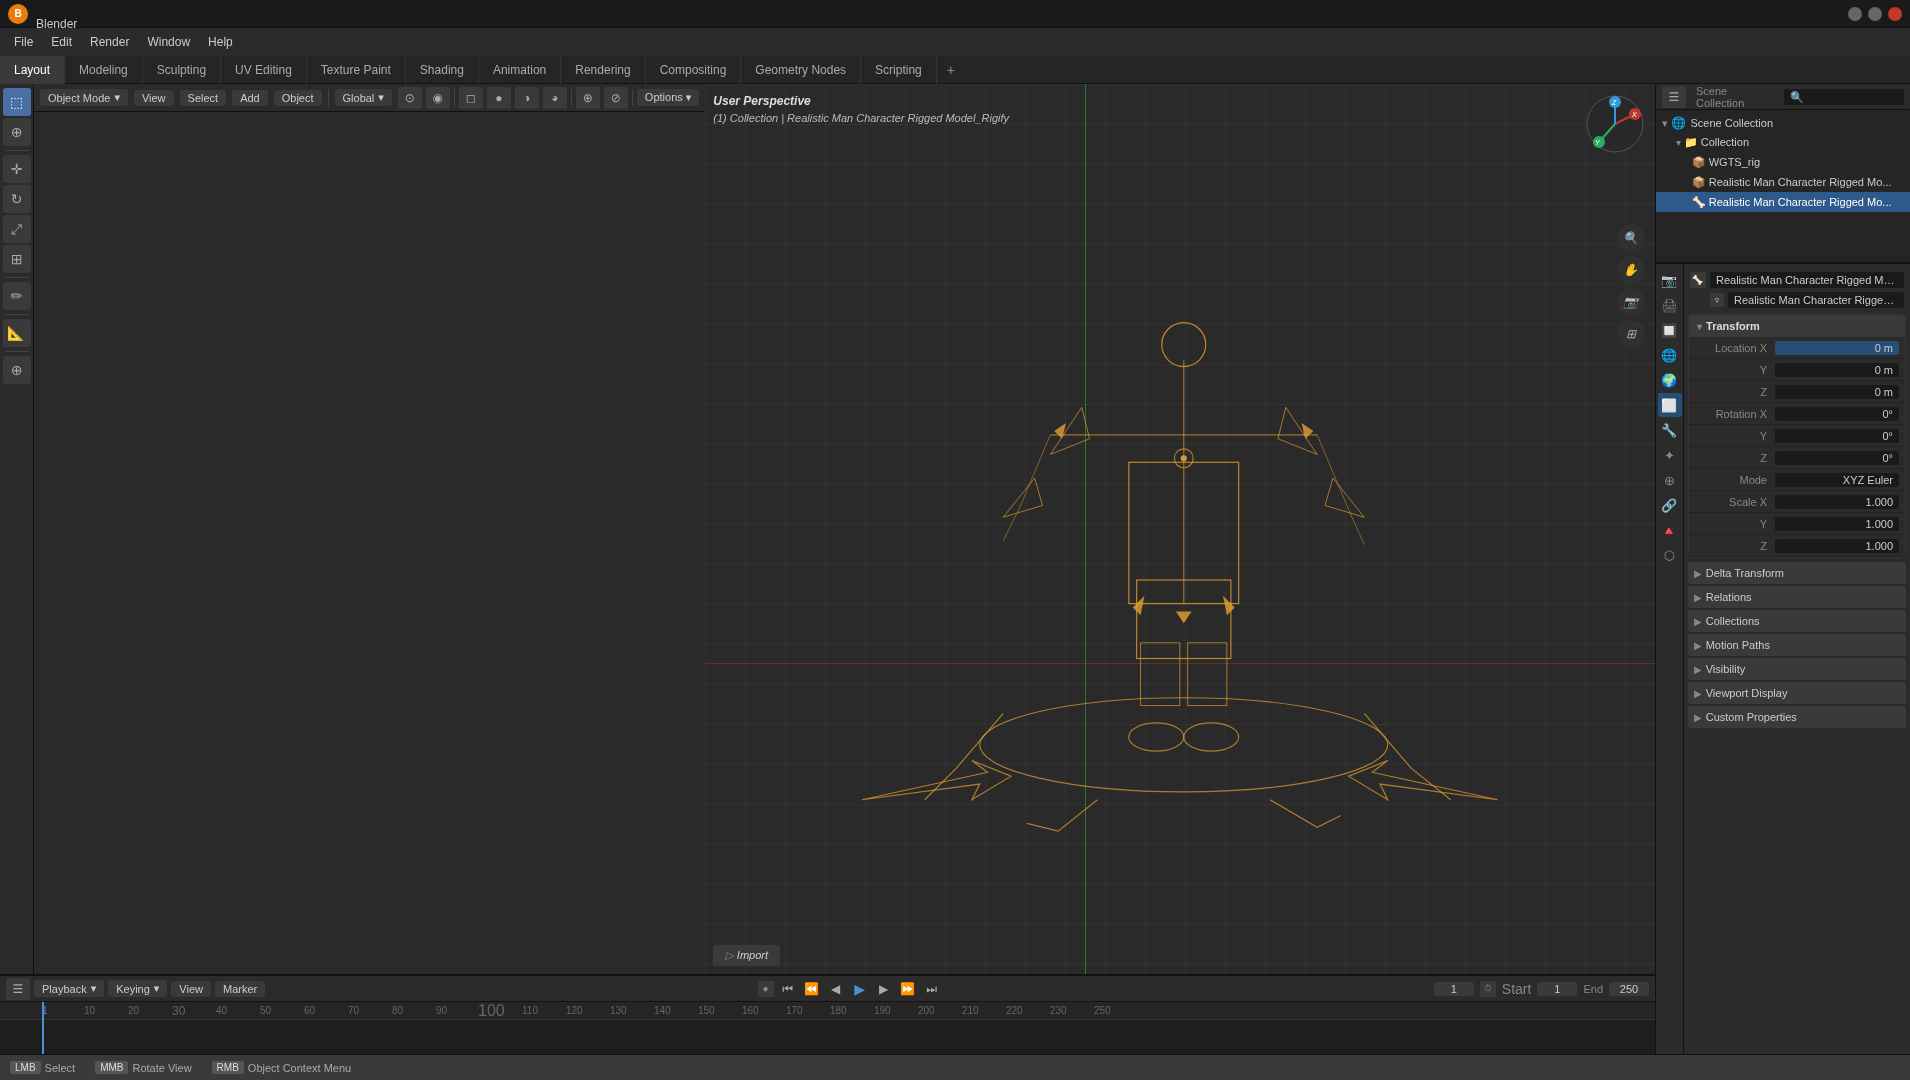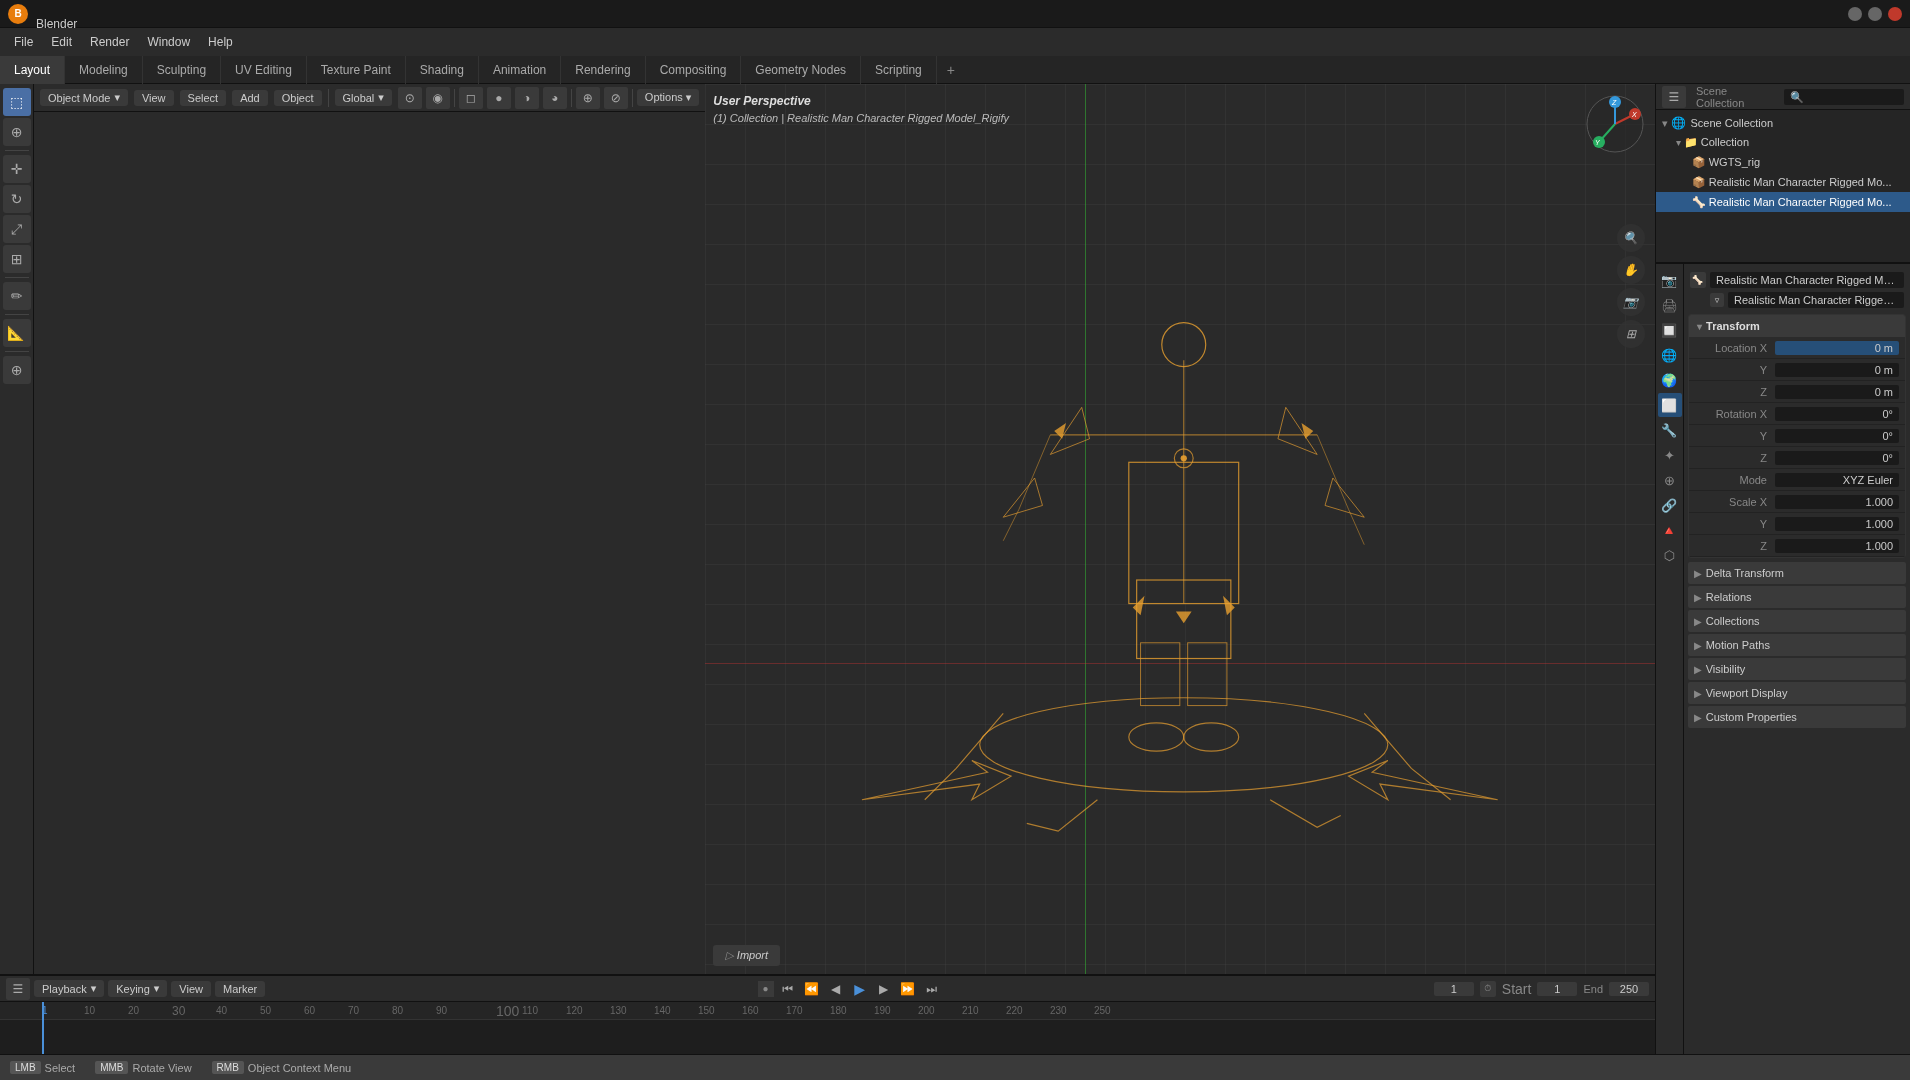--- a/index.html
+++ b/index.html
@@ -753,21 +753,21 @@
           <span style="position:absolute;left:42px;font-size:10px;color:#4a90d9;">1</span>
           <span style="position:absolute;left:84px;font-size:10px;color:#666;">10</span>
           <span style="position:absolute;left:128px;font-size:10px;color:#666;">20</span>
           <span style="position:absolute;left:172px;font-size:12px;color:#666;">30</span>
           <span style="position:absolute;left:216px;font-size:10px;color:#666;">40</span>
           <span style="position:absolute;left:260px;font-size:10px;color:#666;">50</span>
           <span style="position:absolute;left:304px;font-size:10px;color:#666;">60</span>
           <span style="position:absolute;left:348px;font-size:10px;color:#666;">70</span>
           <span style="position:absolute;left:392px;font-size:10px;color:#666;">80</span>
           <span style="position:absolute;left:436px;font-size:10px;color:#666;">90</span>
-          <span style="position:absolute;left:478px;font-size:14px;color:#666;margin-left:18px;">100</span>
+          <span style="position:absolute;left:478px;font-size:16px;color:#666;">100</span>
           <span style="position:absolute;left:522px;font-size:10px;color:#666;">110</span>
           <span style="position:absolute;left:566px;font-size:10px;color:#666;">120</span>
           <span style="position:absolute;left:610px;font-size:10px;color:#666;">130</span>
           <span style="position:absolute;left:654px;font-size:10px;color:#666;">140</span>
           <span style="position:absolute;left:698px;font-size:10px;color:#666;">150</span>
           <span style="position:absolute;left:742px;font-size:10px;color:#666;">160</span>
           <span style="position:absolute;left:786px;font-size:10px;color:#666;">170</span>
           <span style="position:absolute;left:830px;font-size:10px;color:#666;">180</span>
           <span style="position:absolute;left:874px;font-size:10px;color:#666;">190</span>
           <span style="position:absolute;left:918px;font-size:10px;color:#666;">200</span>

